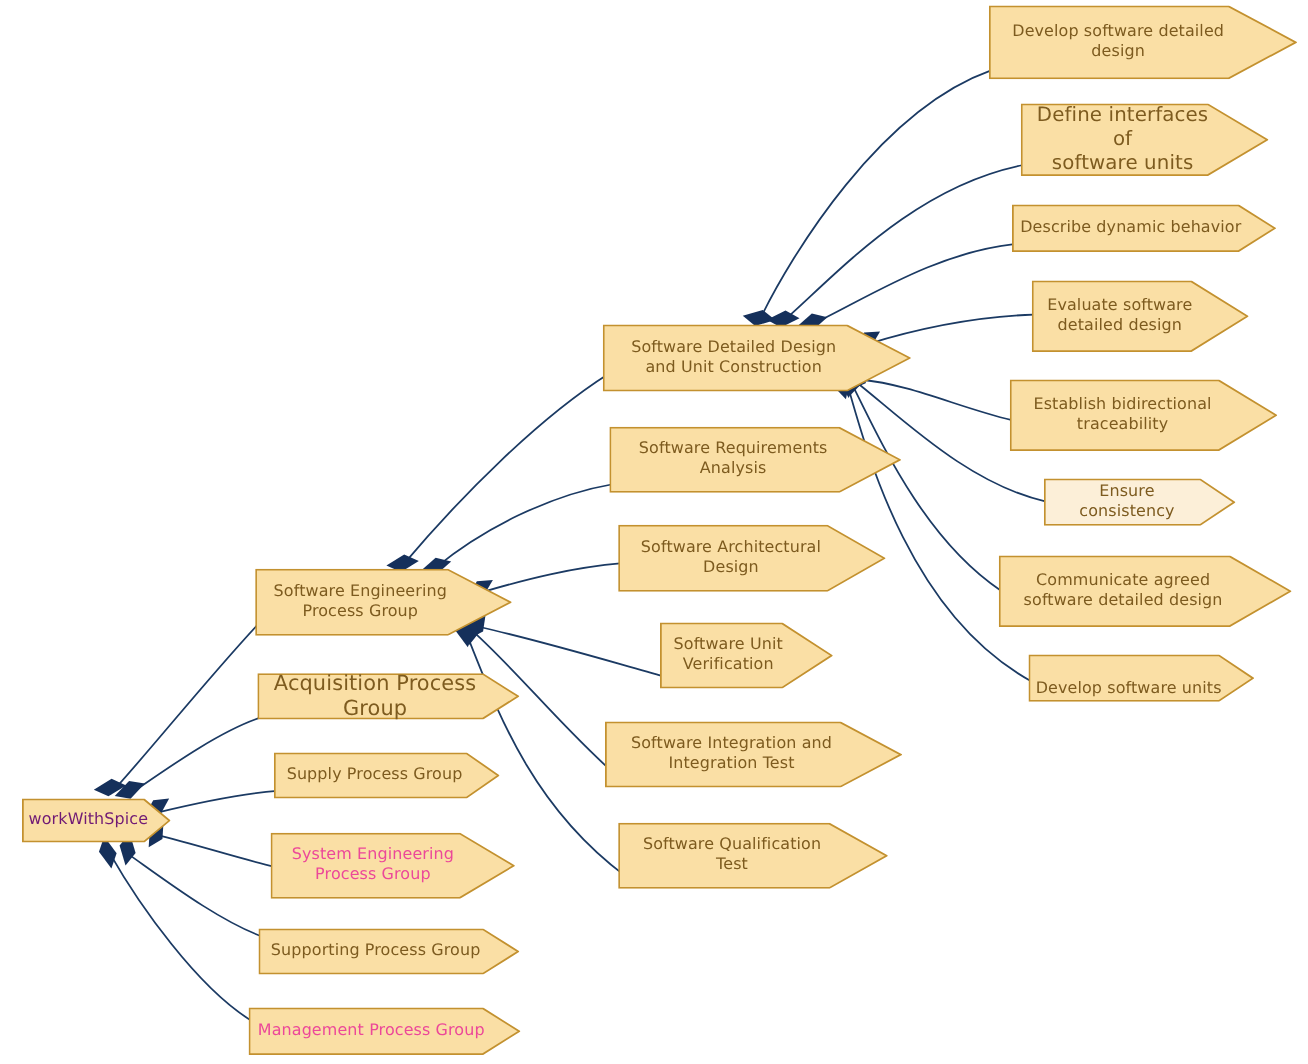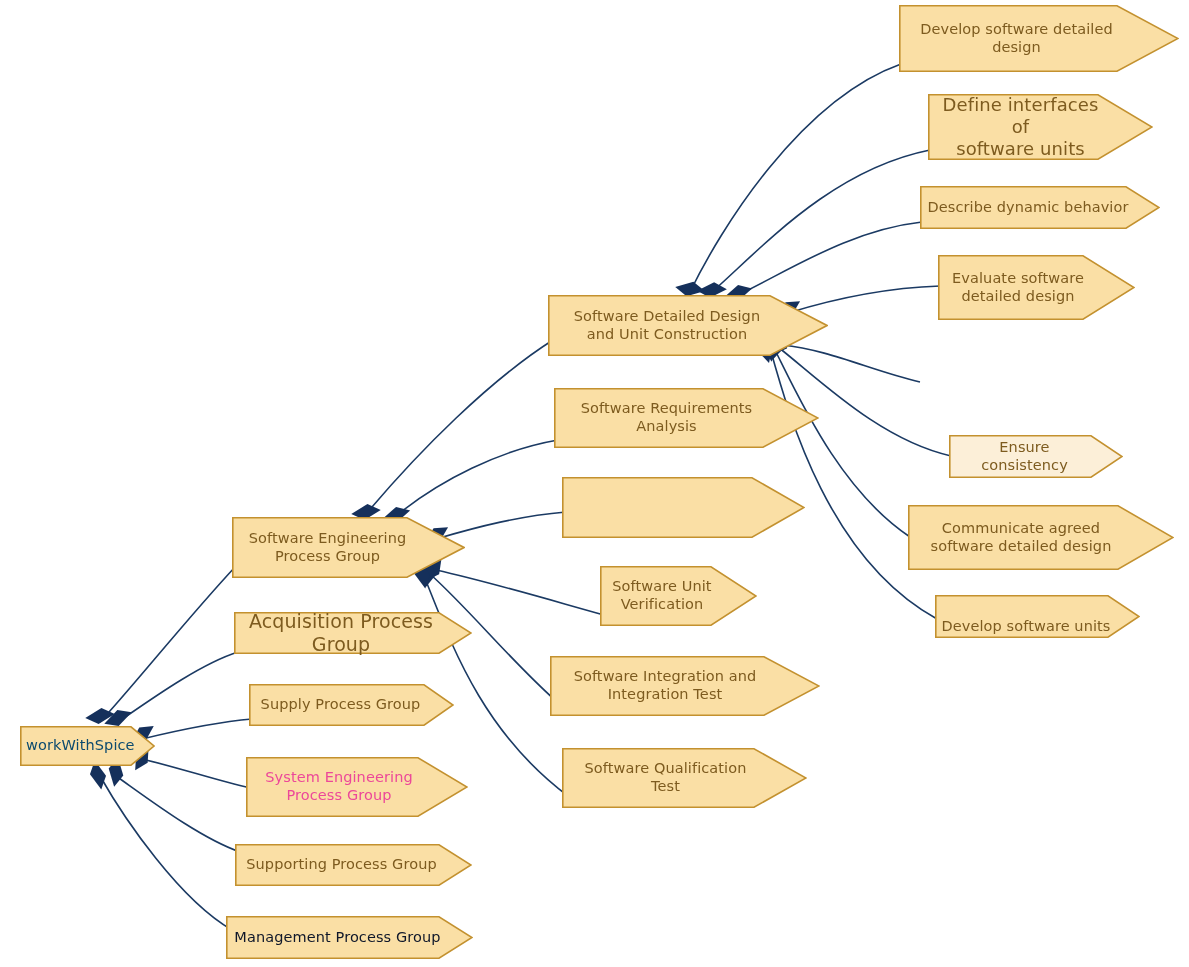--- a/index.html
+++ b/index.html
@@ -151,52 +151,53 @@
         </g>
         <g transform="translate(764,349) rotate(-62)">
           <polygon points="-4,-7 10,-11 4,7 -10,11" fill="#15305B"></polygon>
         </g>
       </g>
   </svg>
 
   <div id="node-layer">
       <div class="node" style="left: 20px; top: 726px; width: 135px; height: 40px; font-size: 14.5px;"><svg class="shape" viewBox="0 0 135 40" preserveAspectRatio="none">
           <polygon points="0.8,0.8 111,0.8 134,20 111,39.2 0.8,39.2" fill="#FADFA5" stroke="#C3912F" stroke-width="1.6" vector-effect="non-scaling-stroke"></polygon>
-        </svg><div class="label" style="color: #0c4a6e; padding-right: 17px;">workWithSpice</div></div>
+        </svg><div class="label" style="color: #701a75; padding-right: 17px;">workWithSpice</div></div>
       <div class="node" style="left: 232px; top: 517px; width: 233px; height: 61px; font-size: 14.5px;"><svg class="shape" viewBox="0 0 233 61" preserveAspectRatio="none">
           <polygon points="0.8,0.8 175,0.8 232,30.5 175,60.2 0.8,60.2" fill="#FADFA5" stroke="#C3912F" stroke-width="1.6" vector-effect="non-scaling-stroke"></polygon>
         </svg><div class="label" style="color: rgb(125, 91, 31); padding-right: 42px;">Software Engineering
 Process Group</div></div>
       <div class="node" style="left: 234px; top: 612px; width: 238px; height: 42px; font-size: 19px;"><svg class="shape" viewBox="0 0 238 42" preserveAspectRatio="none">
           <polygon points="0.8,0.8 205,0.8 237,21 205,41.2 0.8,41.2" fill="#FADFA5" stroke="#C3912F" stroke-width="1.6" vector-effect="non-scaling-stroke"></polygon>
         </svg><div class="label" style="color: rgb(125, 91, 31); padding-right: 24px;">Acquisition Process Group</div></div>
       <div class="node" style="left: 249px; top: 684px; width: 205px; height: 42px; font-size: 14.5px;"><svg class="shape" viewBox="0 0 205 42" preserveAspectRatio="none">
           <polygon points="0.8,0.8 175,0.8 204,21 175,41.2 0.8,41.2" fill="#FADFA5" stroke="#C3912F" stroke-width="1.6" vector-effect="non-scaling-stroke"></polygon>
         </svg><div class="label" style="color: rgb(125, 91, 31); padding-right: 22px;">Supply Process Group</div></div>
       <div class="node" style="left: 246px; top: 757px; width: 222px; height: 60px; font-size: 14.5px;"><svg class="shape" viewBox="0 0 222 60" preserveAspectRatio="none">
           <polygon points="0.8,0.8 172,0.8 221,30 172,59.2 0.8,59.2" fill="#FADFA5" stroke="#C3912F" stroke-width="1.6" vector-effect="non-scaling-stroke"></polygon>
         </svg><div class="label" style="color: #ec4899; padding-right: 36px;">System Engineering
 Process Group</div></div>
       <div class="node" style="left: 235px; top: 844px; width: 237px; height: 42px; font-size: 14.5px;"><svg class="shape" viewBox="0 0 237 42" preserveAspectRatio="none">
           <polygon points="0.8,0.8 204,0.8 236,21 204,41.2 0.8,41.2" fill="#FADFA5" stroke="#C3912F" stroke-width="1.6" vector-effect="non-scaling-stroke"></polygon>
         </svg><div class="label" style="color: rgb(125, 91, 31); padding-right: 24px;">Supporting Process Group</div></div>
       <div class="node" style="left: 226px; top: 916px; width: 247px; height: 43px; font-size: 14.5px;"><svg class="shape" viewBox="0 0 247 43" preserveAspectRatio="none">
           <polygon points="0.8,0.8 213,0.8 246,21.5 213,42.2 0.8,42.2" fill="#FADFA5" stroke="#C3912F" stroke-width="1.6" vector-effect="non-scaling-stroke"></polygon>
-        </svg><div class="label" style="color: #0f172a; padding-right: 24px;">Management Process Group</div></div>
+        </svg><div class="label" style="color: #ec4899; padding-right: 24px;">Management Process Group</div></div>
       <div class="node" style="left: 548px; top: 295px; width: 280px; height: 61px; font-size: 14.5px;"><svg class="shape" viewBox="0 0 280 61" preserveAspectRatio="none">
           <polygon points="0.8,0.8 222,0.8 279,30.5 222,60.2 0.8,60.2" fill="#FADFA5" stroke="#C3912F" stroke-width="1.6" vector-effect="non-scaling-stroke"></polygon>
         </svg><div class="label" style="color: rgb(125, 91, 31); padding-right: 42px;">Software Detailed Design
 and Unit Construction</div></div>
       <div class="node" style="left: 554px; top: 388px; width: 265px; height: 60px; font-size: 14.5px;"><svg class="shape" viewBox="0 0 265 60" preserveAspectRatio="none">
           <polygon points="0.8,0.8 209,0.8 264,30 209,59.2 0.8,59.2" fill="#FADFA5" stroke="#C3912F" stroke-width="1.6" vector-effect="non-scaling-stroke"></polygon>
         </svg><div class="label" style="color: rgb(125, 91, 31); padding-right: 40px;">Software Requirements
 Analysis</div></div>
       <div class="node" style="left: 562px; top: 477px; width: 243px; height: 61px; font-size: 14.5px;"><svg class="shape" viewBox="0 0 243 61" preserveAspectRatio="none">
           <polygon points="0.8,0.8 190,0.8 242,30.5 190,60.2 0.8,60.2" fill="#FADFA5" stroke="#C3912F" stroke-width="1.6" vector-effect="non-scaling-stroke"></polygon>
-        </svg></div>
+        </svg><div class="label" style="color: rgb(125, 91, 31); padding-right: 38px;">Software Architectural
+Design</div></div>
       <div class="node" style="left: 600px; top: 566px; width: 157px; height: 60px; font-size: 14.5px;"><svg class="shape" viewBox="0 0 157 60" preserveAspectRatio="none">
           <polygon points="0.8,0.8 111,0.8 156,30 111,59.2 0.8,59.2" fill="#FADFA5" stroke="#C3912F" stroke-width="1.6" vector-effect="non-scaling-stroke"></polygon>
         </svg><div class="label" style="color: rgb(125, 91, 31); padding-right: 33px;">Software Unit
 Verification</div></div>
       <div class="node" style="left: 550px; top: 656px; width: 270px; height: 60px; font-size: 14.5px;"><svg class="shape" viewBox="0 0 270 60" preserveAspectRatio="none">
           <polygon points="0.8,0.8 214,0.8 269,30 214,59.2 0.8,59.2" fill="#FADFA5" stroke="#C3912F" stroke-width="1.6" vector-effect="non-scaling-stroke"></polygon>
         </svg><div class="label" style="color: rgb(125, 91, 31); padding-right: 40px;">Software Integration and
 Integration Test</div></div>
       <div class="node" style="left: 562px; top: 748px; width: 245px; height: 60px; font-size: 14.5px;"><svg class="shape" viewBox="0 0 245 60" preserveAspectRatio="none">
           <polygon points="0.8,0.8 192,0.8 244,30 192,59.2 0.8,59.2" fill="#FADFA5" stroke="#C3912F" stroke-width="1.6" vector-effect="non-scaling-stroke"></polygon>
@@ -210,20 +211,24 @@
           <polygon points="0.8,0.8 170,0.8 224,33 170,65.2 0.8,65.2" fill="#FADFA5" stroke="#C3912F" stroke-width="1.6" vector-effect="non-scaling-stroke"></polygon>
         </svg><div class="label" style="color: rgb(125, 91, 31); padding-right: 40px;">Define interfaces of
 software units</div></div>
       <div class="node" style="left: 920px; top: 186px; width: 240px; height: 43px; font-size: 14.5px;"><svg class="shape" viewBox="0 0 240 43" preserveAspectRatio="none">
           <polygon points="0.8,0.8 206,0.8 239,21.5 206,42.2 0.8,42.2" fill="#FADFA5" stroke="#C3912F" stroke-width="1.6" vector-effect="non-scaling-stroke"></polygon>
         </svg><div class="label" style="color: rgb(125, 91, 31); padding-right: 24px;">Describe dynamic behavior</div></div>
       <div class="node" style="left: 938px; top: 255px; width: 197px; height: 65px; font-size: 14.5px;"><svg class="shape" viewBox="0 0 197 65" preserveAspectRatio="none">
           <polygon points="0.8,0.8 145,0.8 196,32.5 145,64.2 0.8,64.2" fill="#FADFA5" stroke="#C3912F" stroke-width="1.6" vector-effect="non-scaling-stroke"></polygon>
         </svg><div class="label" style="color: rgb(125, 91, 31); padding-right: 37px;">Evaluate software
 detailed design</div></div>
+      <div class="node" style="left: 918px; top: 345px; width: 243px; height: 65px; font-size: 14.5px;"><svg class="shape" viewBox="0 0 243 65" preserveAspectRatio="none">
+          <polygon points="0.8,0.8 190,0.8 242,32.5 190,64.2 0.8,64.2" fill="#FADFA5" stroke="#C3912F" stroke-width="1.6" vector-effect="non-scaling-stroke"></polygon>
+        </svg><div class="label" style="color: rgb(125, 91, 31); padding-right: 38px;">Establish bidirectional
+traceability</div></div>
       <div class="node" style="left: 949px; top: 435px; width: 174px; height: 43px; font-size: 14.5px;"><svg class="shape" viewBox="0 0 174 43" preserveAspectRatio="none">
           <polygon points="0.8,0.8 142,0.8 173,21.5 142,42.2 0.8,42.2" fill="#FCEFD8" stroke="#C3912F" stroke-width="1.6" vector-effect="non-scaling-stroke"></polygon>
         </svg><div class="label" style="color: rgb(125, 91, 31); padding-right: 23px;">Ensure consistency</div></div>
       <div class="node" style="left: 908px; top: 505px; width: 266px; height: 65px; font-size: 14.5px;"><svg class="shape" viewBox="0 0 266 65" preserveAspectRatio="none">
           <polygon points="0.8,0.8 210,0.8 265,32.5 210,64.2 0.8,64.2" fill="#FADFA5" stroke="#C3912F" stroke-width="1.6" vector-effect="non-scaling-stroke"></polygon>
         </svg><div class="label" style="color: rgb(125, 91, 31); padding-right: 40px;">Communicate agreed
 software detailed design</div></div>
       <div class="node" style="left: 935px; top: 595px; width: 205px; height: 43px; font-size: 14.5px; align-items: flex-end;"><svg class="shape" viewBox="0 0 205 43" preserveAspectRatio="none">
           <polygon points="0.8,0.8 173,0.8 204,21.5 173,42.2 0.8,42.2" fill="#FADFA5" stroke="#C3912F" stroke-width="1.6" vector-effect="non-scaling-stroke"></polygon>
         </svg><div class="label" style="color: rgb(125, 91, 31); padding-right: 23px;">Develop software units</div></div>

